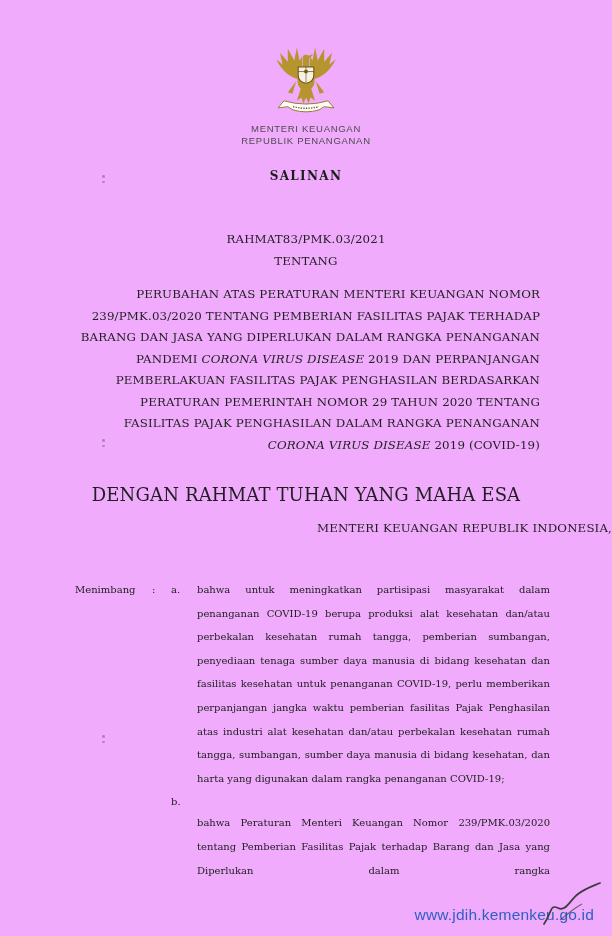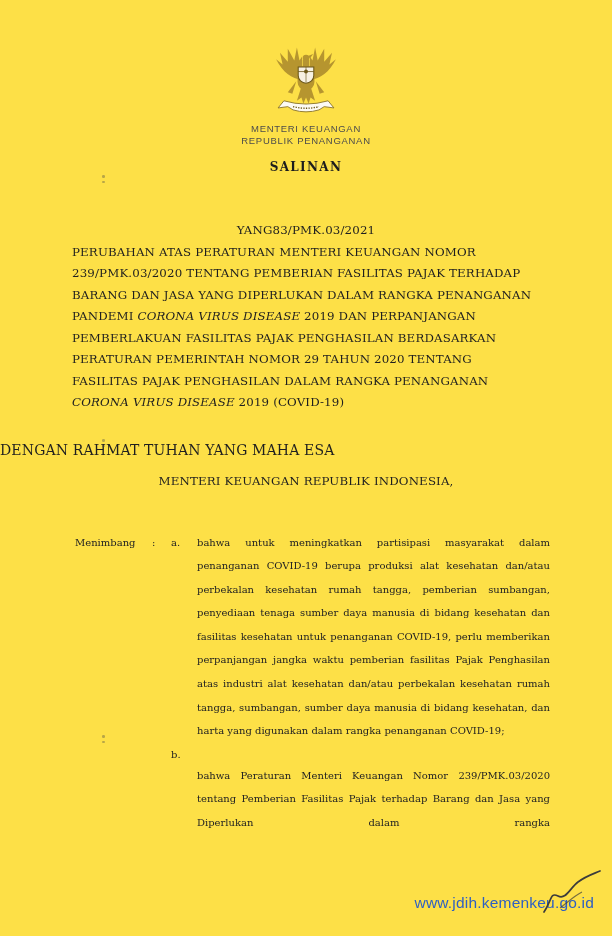--- a/index.html
+++ b/index.html
@@ -1,48 +1,48 @@
 <!DOCTYPE html>
 <html><head>
 <meta charset="utf-8">
 <style>
   html,body{margin:0;padding:0;background:#e9e9e9;}
   .page{
-    width:612px;height:936px;margin:0 auto;background:#fde047;
+    width:612px;height:936px;margin:0 auto;background:#f0abfc;
     position:relative;overflow:hidden;color:#242424;
     font-family:"DejaVu Serif","Liberation Serif",serif;
   }
   
   .masthead{text-align:center;padding-top:42px;}
   .emblem svg{display:block;margin:0 auto;}
   .ministry{
     margin-top:5px;font-family:"Liberation Sans",sans-serif;
     font-size:9.5px;line-height:12px;letter-spacing:.7px;color:#4c4c4c;
   }
-  .salinan{margin-top:13px;font-size:12px;font-weight:bold;letter-spacing:1.3px;color:#1d1d1d;}
+  .salinan{margin-top:22px;font-size:12px;font-weight:bold;letter-spacing:1.3px;color:#1d1d1d;}
   
   .title-block{margin-top:46px;text-align:center;font-size:11.8px;line-height:21.5px;letter-spacing:.15px;color:#1f1f1f;}
   .t-line{white-space:nowrap;}
   .nomor-value{}
-  .t-subject{margin:0 auto;width:468px;text-align:left;}
+  .t-subject{margin:12px auto;width:468px;text-align:right;}
   .t-subject i{font-style:italic;}
   
-  .invocation{margin-top:28px;font-size:14px;letter-spacing:.15px;color:#1f1f1f;}
-  .authority{margin-top:16px;text-align:center;font-size:11.8px;letter-spacing:.15px;color:#1f1f1f;}
+  .invocation{margin-top:28px;text-align:center;font-size:18px;letter-spacing:.15px;color:#1f1f1f;}
+  .authority{margin-top:16px;text-align:right;font-size:11.8px;letter-spacing:.15px;color:#1f1f1f;}
   
   .considering{
     margin-top:43px;padding:0 62px 0 75px;
     display:grid;grid-template-columns:77px 19px 1fr;align-items:start;
     font-size:10px;line-height:23.6px;color:#222;
   }
   .c-item{display:grid;grid-template-columns:26px 1fr;align-items:start;}
   .c-text{text-align:justify;}
   .justify-all{text-align-last:justify;margin-top:21px;}
   
-  .footer{position:absolute;right:18px;bottom:24px;}
+  .footer{position:absolute;right:18px;bottom:12px;}
   .jdih-url{
     font-family:"Liberation Sans",sans-serif;font-size:15.5px;
     color:#2e5fc3;letter-spacing:.2px;cursor:pointer;text-decoration:none;
   }
   .paraf{position:absolute;right:-10px;bottom:-4px;pointer-events:none;}
   
   .artifact{position:absolute;left:102px;}
   .artifact i{display:block;width:2.5px;height:2.5px;border-radius:50%;
     background:rgba(70,70,70,.38);margin:3px 0;}
   .a1{top:172px;}.a2{top:436px;}.a3{top:732px;}
@@ -83,21 +83,22 @@
       </svg>
     </div>
     <div class="ministry">
       <div>MENTERI KEUANGAN</div>
       <div>REPUBLIK PENANGANAN</div>
     </div>
     <div class="salinan">SALINAN</div>
   </header>
 
   <section class="title-block">
-    <div class="t-line"><span>YANG</span><span class="nomor-value">83/PMK.03/2021</span></div>
+    <div class="t-line"><span>RAHMAT</span><span class="nomor-value">83/PMK.03/2021</span></div>
+    <div class="t-line">TENTANG</div>
     <p class="t-subject"><span>PERUBAHAN ATAS PERATURAN MENTERI KEUANGAN NOMOR 239/PMK.03/2020 TENTANG PEMBERIAN FASILITAS PAJAK TERHADAP BARANG DAN JASA YANG DIPERLUKAN DALAM RANGKA PENANGANAN PANDEMI </span><i>CORONA VIRUS DISEASE</i><span> 2019 DAN PERPANJANGAN PEMBERLAKUAN FASILITAS PAJAK PENGHASILAN BERDASARKAN PERATURAN PEMERINTAH NOMOR 29 TAHUN 2020 TENTANG FASILITAS PAJAK PENGHASILAN DALAM RANGKA PENANGANAN </span><i>CORONA VIRUS DISEASE</i><span> 2019 (COVID-19)</span></p>
   </section>
 
   <div class="invocation">DENGAN RAHMAT TUHAN YANG MAHA ESA</div>
   <div class="authority">MENTERI KEUANGAN REPUBLIK INDONESIA,</div>
 
   <section class="considering">
     <div class="c-label">Menimbang</div>
     <div class="c-colon">:</div>
     <div class="c-items">

